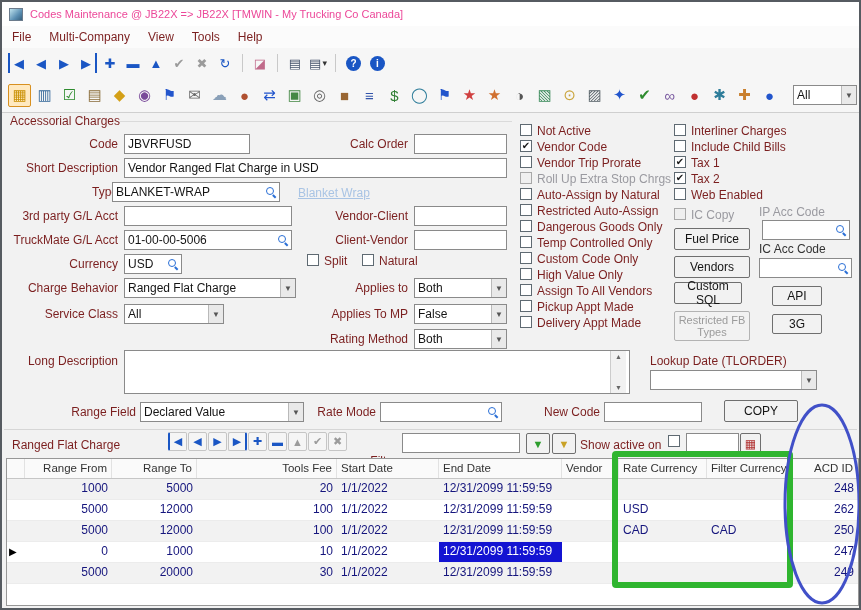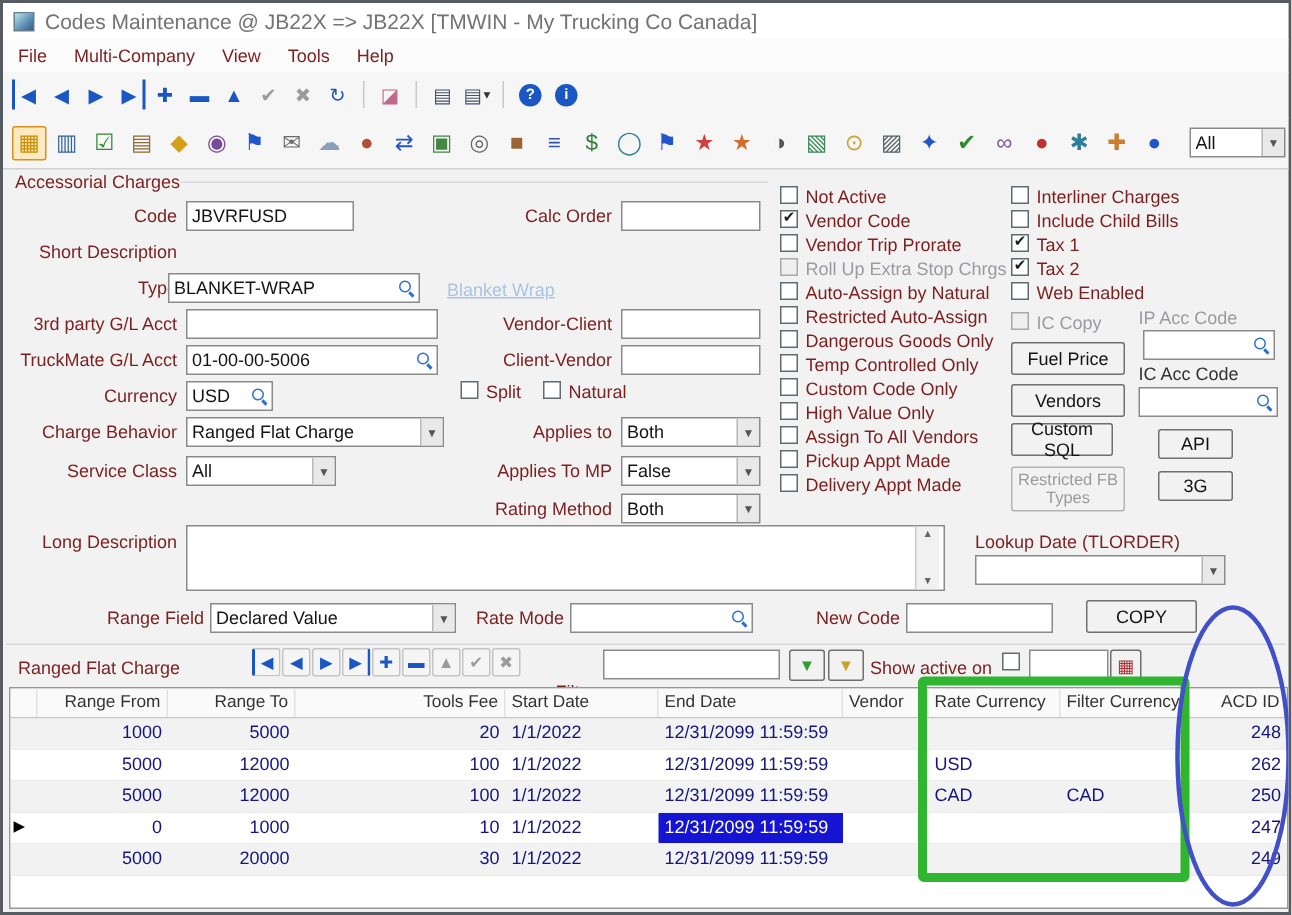--- a/index.html
+++ b/index.html
@@ -2,21 +2,21 @@
 <html><head>
 <meta charset="utf-8">
 <style>
   html,body{margin:0;padding:0;background:#fff}
   .win{position:relative;width:861px;height:610px;background:#f2f2f2;border:2px solid #565b61;
        box-sizing:border-box;font-family:"Liberation Sans",sans-serif;font-size:12px;color:#222;overflow:hidden}
   
   .titlebar{position:absolute;left:0;top:0;right:0;height:24px;background:#fff;border-bottom:1px solid #e2e2e2;
             display:flex;align-items:center;gap:7px;padding-left:7px}
   .appicon{width:14px;height:13px;border:1px solid #6b7b8c;background:linear-gradient(135deg,#bfe3ee 0%,#5b8fb3 60%,#35607e 100%);box-sizing:border-box}
-  .title{color:#737373;font-size:14px;white-space:nowrap}
+  .title{color:#ec4899;font-size:11px;white-space:nowrap}
   .menubar{position:absolute;left:0;top:24px;right:0;height:22px;background:#fbfbfb;border-bottom:1px solid #dcdcdc;
            display:flex;align-items:center;gap:18px;padding-left:10px}
   .mi{color:#7b1f1f;cursor:default}
   
   .toolbar{position:absolute;left:0;right:0;display:flex;align-items:center;gap:3px;padding-left:6px;
            background:#f6f6f6;border-bottom:1px solid #cfcfcf}
   .tb1{top:46px;height:30px}
   .tb2{top:76px;height:34px;gap:2px}
   .ticon{display:inline-flex;align-items:center;justify-content:center;width:20px;height:20px;font-size:13px;
          cursor:default;box-sizing:border-box;position:relative}
@@ -171,25 +171,28 @@
   <div class="lbl" style="left:296px;top:305px;width:110px">Applies To MP</div>
   <div class="lbl" style="left:296px;top:330px;width:110px">Rating Method</div>
   <div class="lbl" style="left:4px;top:352px;width:112px">Long Description</div>
   <div class="lbl-left" style="left:648px;top:352px">Lookup Date (TLORDER)</div>
   <div class="lbl" style="left:26px;top:403px;width:108px">Range Field</div>
   <div class="lbl" style="left:286px;top:403px;width:88px">Rate Mode</div>
   <div class="lbl" style="left:530px;top:403px;width:68px">New Code</div>
   <div class="lbl-left lbl-gray" style="left:757px;top:203px">IP Acc Code</div>
   <div class="lbl-left" style="left:757px;top:240px;color:#333">IC Acc Code</div>
 
-  <div class="tb" style="left:122px;top:132px;width:112px">
+  <div class="tb" style="left:122px;top:132px;width:126px">
       <span class="val">JBVRFUSD</span>
     </div>
   <div class="tb" style="left:412px;top:132px;width:93px">
       <span class="val"></span>
+    </div>
+  <div class="tb" style="left:122px;top:156px;width:383px">
+      <span class="val">Vendor Ranged Flat Charge in USD</span>
     </div>
   <div class="tb" style="left:110px;top:180px;width:168px">
       <span class="val">BLANKET-WRAP</span>
       <span class="mag"></span>
     </div>
   <div class="link" style="left:296px;top:184px">Blanket Wrap</div>
   <div class="tb" style="left:122px;top:204px;width:168px">
       <span class="val"></span>
     </div>
   <div class="tb" style="left:412px;top:204px;width:93px">

